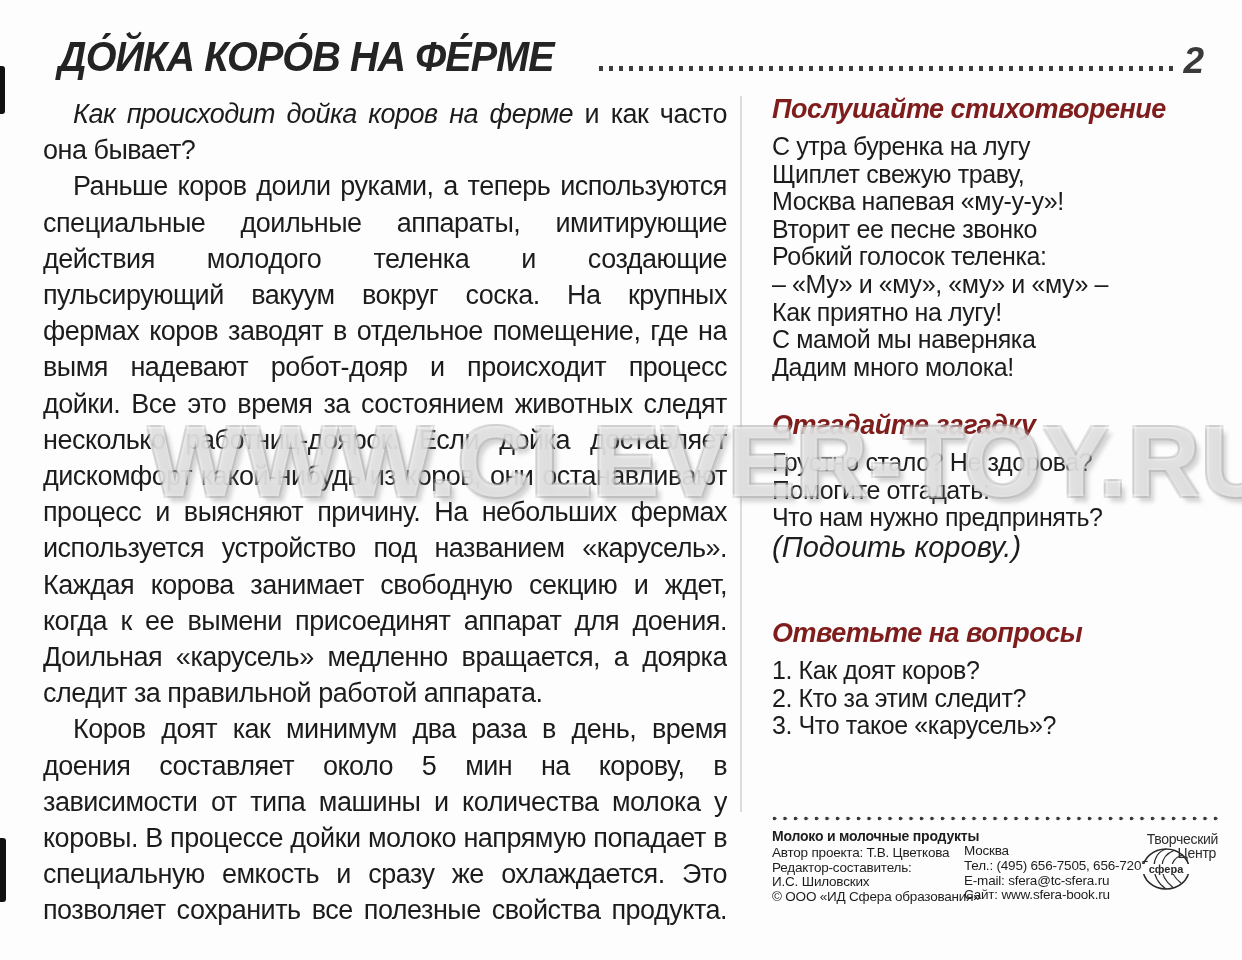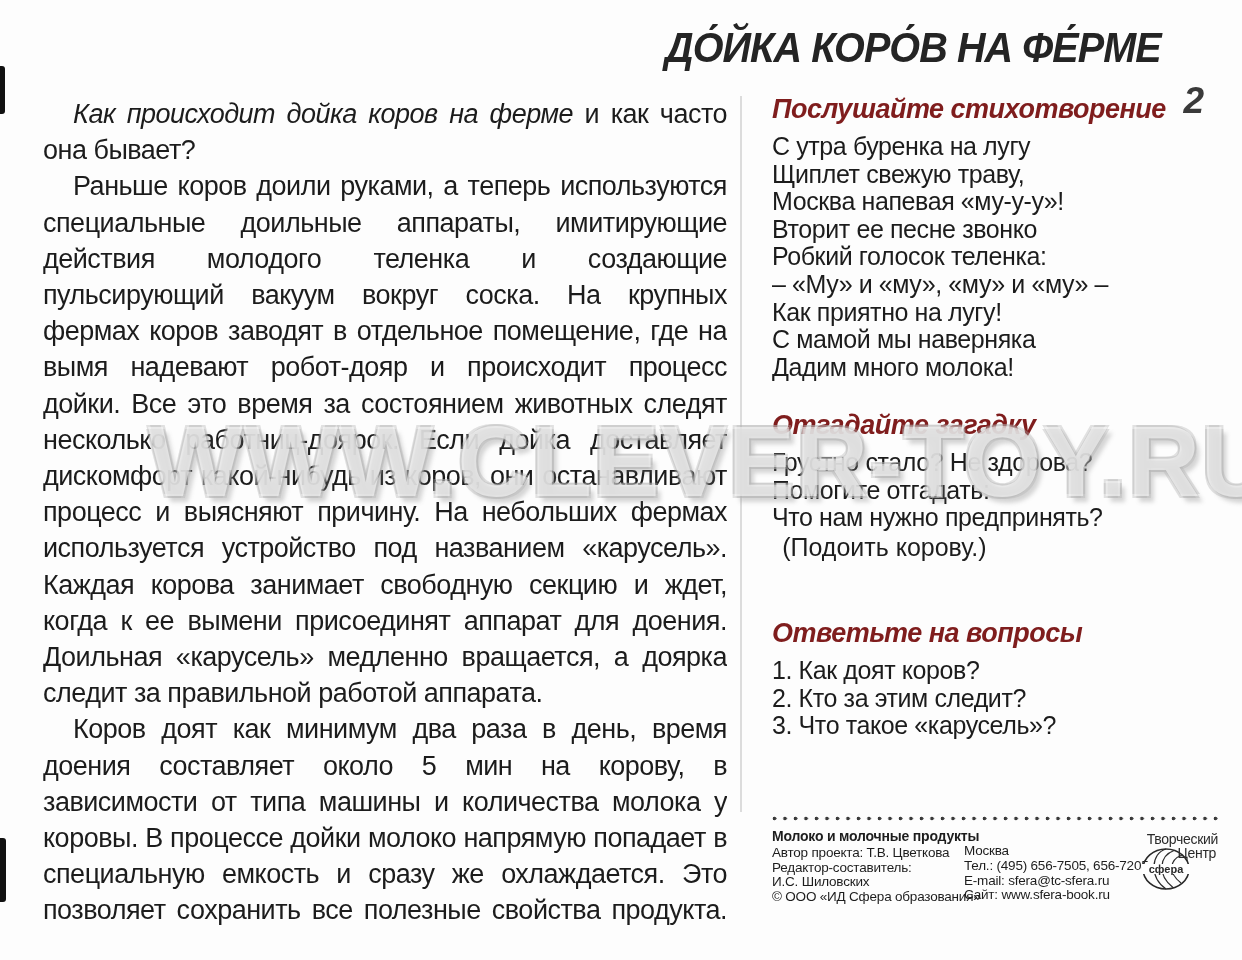--- a/index.html
+++ b/index.html
@@ -5,21 +5,21 @@
   html,body{margin:0;padding:0;}
   body{
     width:1242px;height:960px;position:relative;overflow:hidden;
     background:#fdfdfd;
     font-family:"Liberation Sans", sans-serif;
     color:#1d1d1d;
   }
   
   .title-row{
     position:absolute;left:58px;top:24px;width:1146px;height:56px;
-    display:flex;align-items:flex-end;flex-direction:column;
+    display:flex;align-items:flex-end;
   }
   .page-title{
     font-size:43px;font-weight:bold;font-style:italic;
     letter-spacing:-1px;color:#242424;line-height:1.1;
     white-space:nowrap;transform:scaleX(.92);transform-origin:left bottom;
   }
   .title-leader{
     flex:1;height:5px;margin:0 10px 9px 2px;
     background-image:repeating-linear-gradient(to right,#3c3c3c 0 4px,transparent 4px 10px);
   }
@@ -43,21 +43,21 @@
   
   .right-col{position:absolute;left:772px;top:94px;width:446px;}
   .section-heading{
     font-size:27px;font-weight:bold;font-style:italic;color:#7f1d1d;
     letter-spacing:-.5px;margin:0 0 8px 0;white-space:nowrap;
   }
   .r-line{font-size:25px;line-height:27.6px;letter-spacing:-.4px;white-space:nowrap;color:#1c1c1c;}
   .poem-block{position:absolute;left:0;top:0;}
   .riddle-block{position:absolute;left:0;top:316px;}
   .riddle-answer{
-    font-size:25px;line-height:27.6px;
+    font-size:29px;line-height:27.6px;font-style:italic;
     text-align:right;padding-right:116px;margin-top:2px;white-space:nowrap;
   }
   .questions-block{position:absolute;left:0;top:524px;}
   .questions-block .r-line{line-height:27.6px;}
   
   .footer{position:absolute;left:772px;top:816px;width:446px;}
   .footer-dots{
     height:5px;width:100%;
     background-image:radial-gradient(circle at 2.5px 2.5px,#3a3a3a 1.7px,transparent 2.1px);
     background-size:10.5px 5px;background-repeat:repeat-x;

